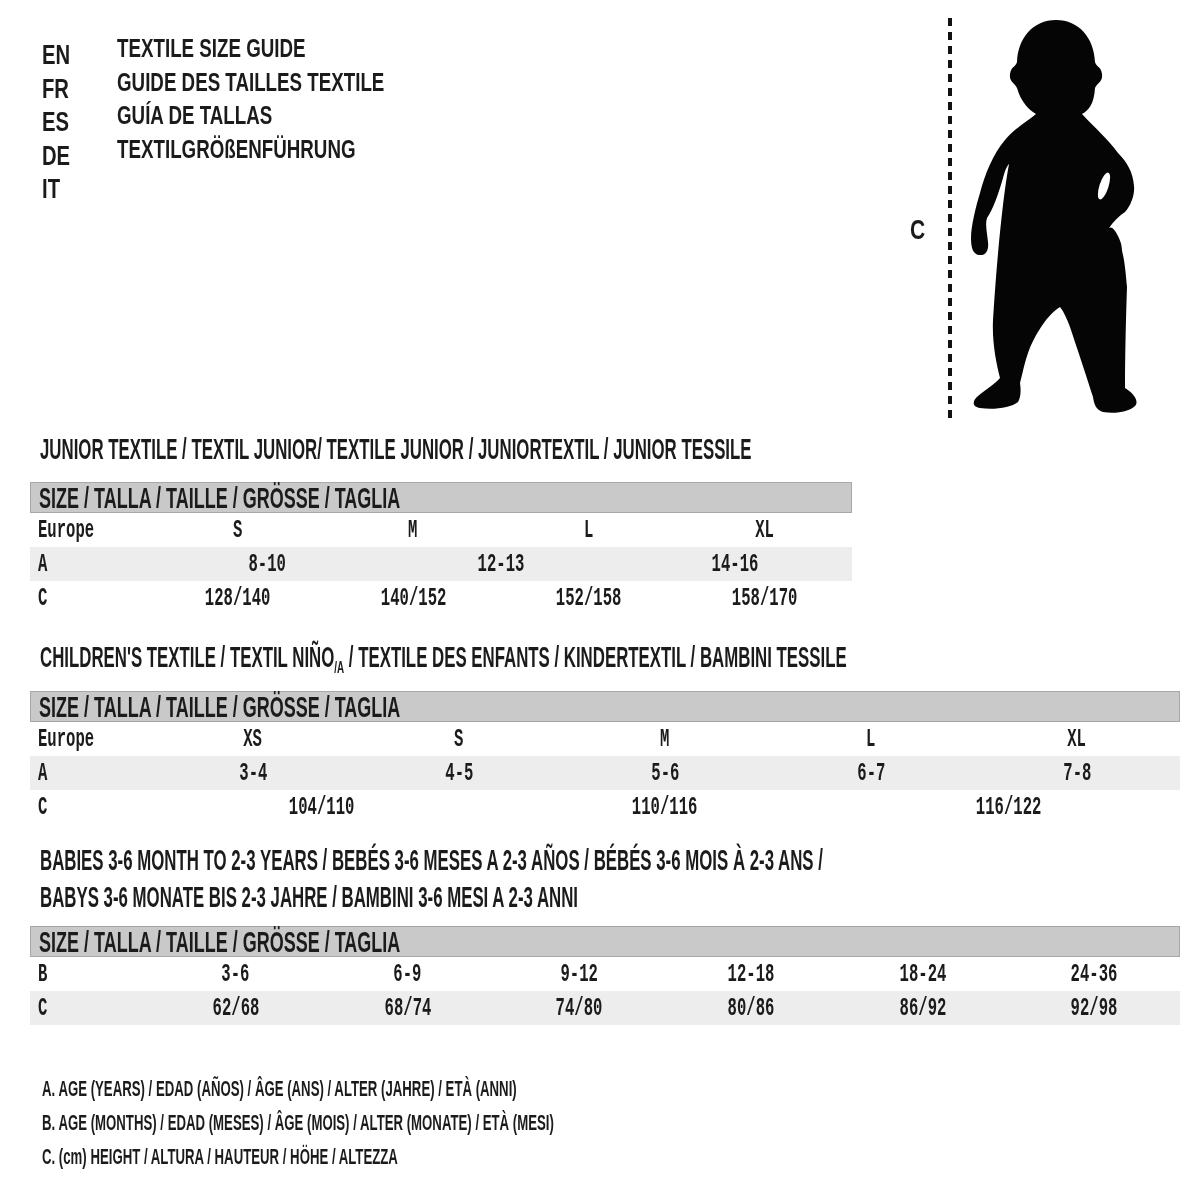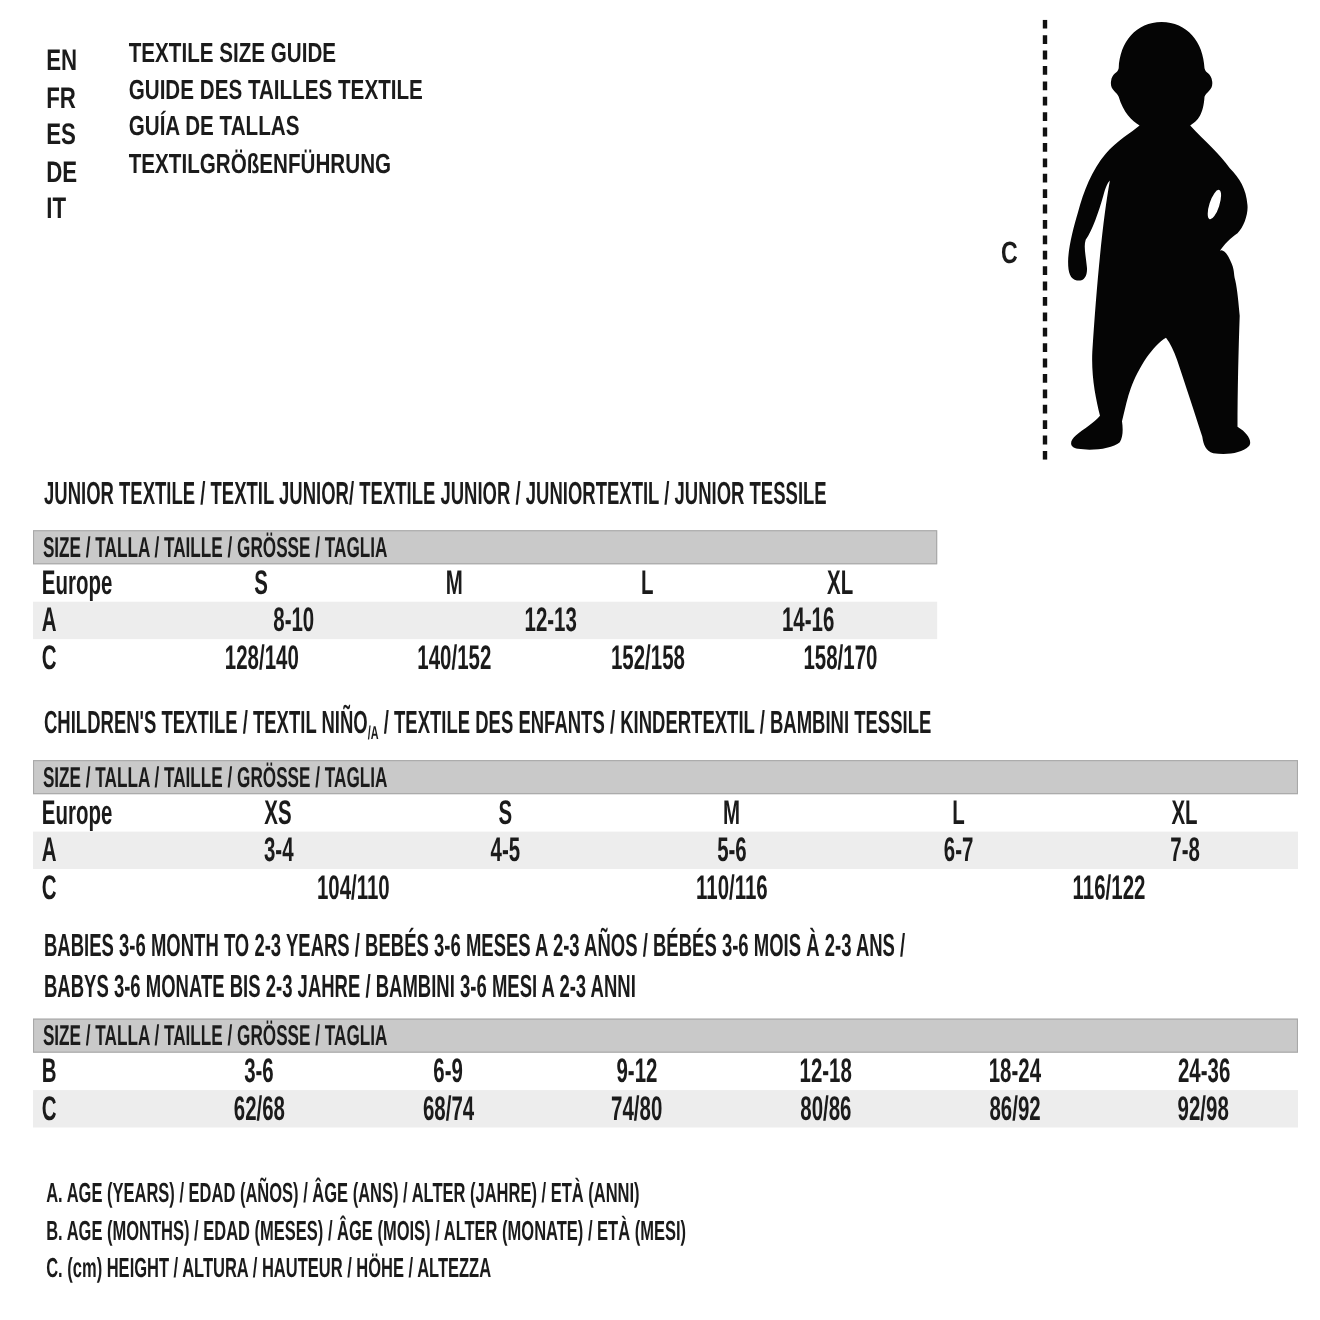--- a/index.html
+++ b/index.html
@@ -28,36 +28,37 @@
 
   
   .sec-title { position:absolute; font-size:29px; line-height:30px; }
   .subA      { font-size:17px; vertical-align:-6px; }
 
   
   .tbl   { position:absolute; }
   .thead {
     display:flex; align-items:center; height:31px; background:#c9c9c9;
     border:1px solid #a8a8a8; box-sizing:border-box; padding-left:8px;
-    font-size:26px;
+    font-size:30px;
   }
   .trow  { display:flex; height:34px; }
   .tcell {
     flex:1; display:flex; align-items:center; justify-content:center;
-    font-size:31px;
+    font-size:26px;
+    font-family:Liberation Mono, monospace;
   }
   .tlabel{
     flex:0 0 120px; justify-content:flex-start; padding-left:8px;
     box-sizing:border-box;
   }
   .stripe{ background:#ededed; }
 
   
   .legend      { position:absolute; left:42px; top:1068px; }
-  .legend-line { height:34px; display:flex; align-items:center; font-size:25px; }
+  .legend-line { height:34px; display:flex; align-items:flex-end; font-size:22px; }
 </style>
 </head>
 <body>
 
 <div class="lang-block">
   <div class="lang-row">
     <span class="lang-code b"><span class="sq s75">EN</span></span>
     <span class="lang-title b"><span class="sq s75">TEXTILE SIZE GUIDE</span></span>
   </div>
   <div class="lang-row">

